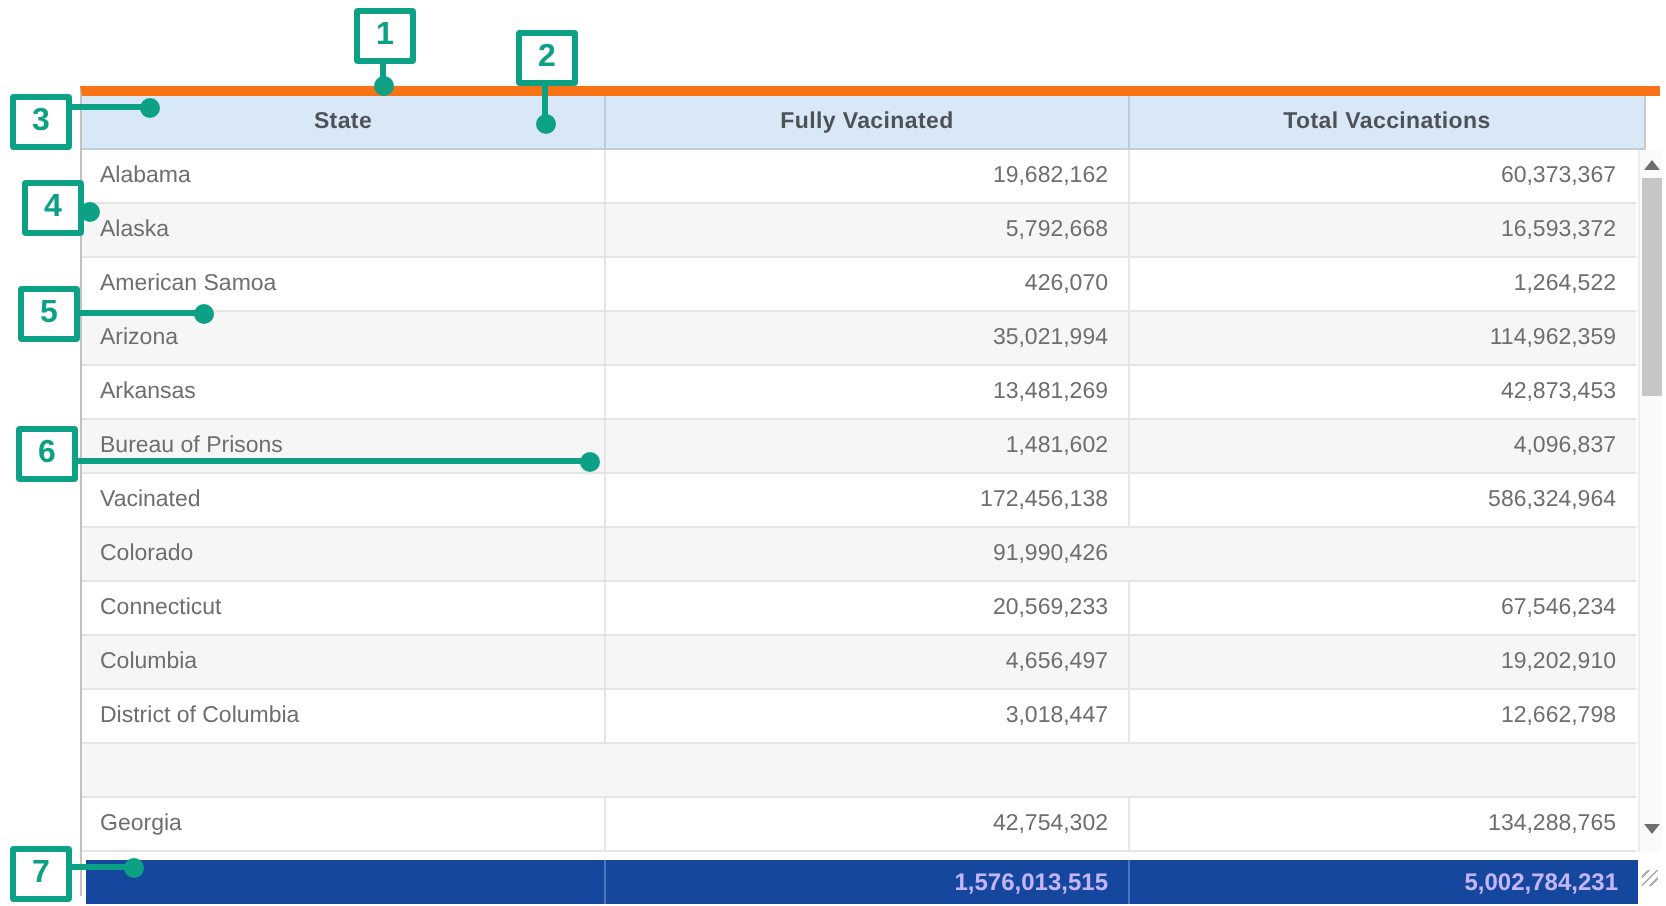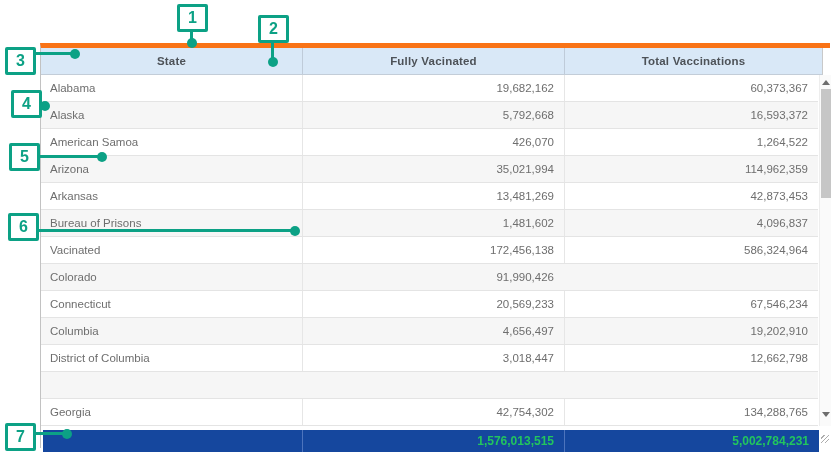--- a/index.html
+++ b/index.html
@@ -36,21 +36,21 @@
             border-bottom:5px solid #6d6d6d; }
   .tri-down { width:0; height:0; border-left:4px solid transparent; border-right:4px solid transparent;
               border-top:5px solid #6d6d6d; }
   .scroll-thumb { position:absolute; left:1px; top:14px; width:10px; height:109px; background:#c6c6c6; }
 
   .gap-row { position:absolute; left:0; top:378px; width:777px; height:4px; background:#fff; }
 
   .tfoot { position:absolute; left:2px; top:382px; width:776px; height:22px; background:#15479e;
            display:grid; grid-template-columns:259px 262px 1fr; }
   .tf { display:flex; align-items:center; justify-content:flex-end; padding-right:10px;
-        font-size:12px; font-weight:bold; color:#22c55e; }
+        font-size:12px; font-weight:bold; color:#c4b5fd; }
   .tf + .tf { border-left:1px solid #4d74bd; }
 
   .resize-grip { position:absolute; right:1px; bottom:5px; width:8px; height:8px;
                  background:repeating-linear-gradient(135deg, transparent 0 2px, #adadad 2px 3px); }
 
   
   .callout-box { position:absolute; width:31px; height:28px; background:#fff;
                  border:3px solid #0ca185; border-radius:2px; z-index:30;
                  display:flex; align-items:center; justify-content:center;
                  font-size:16px; font-weight:bold; color:#0ca185; }

